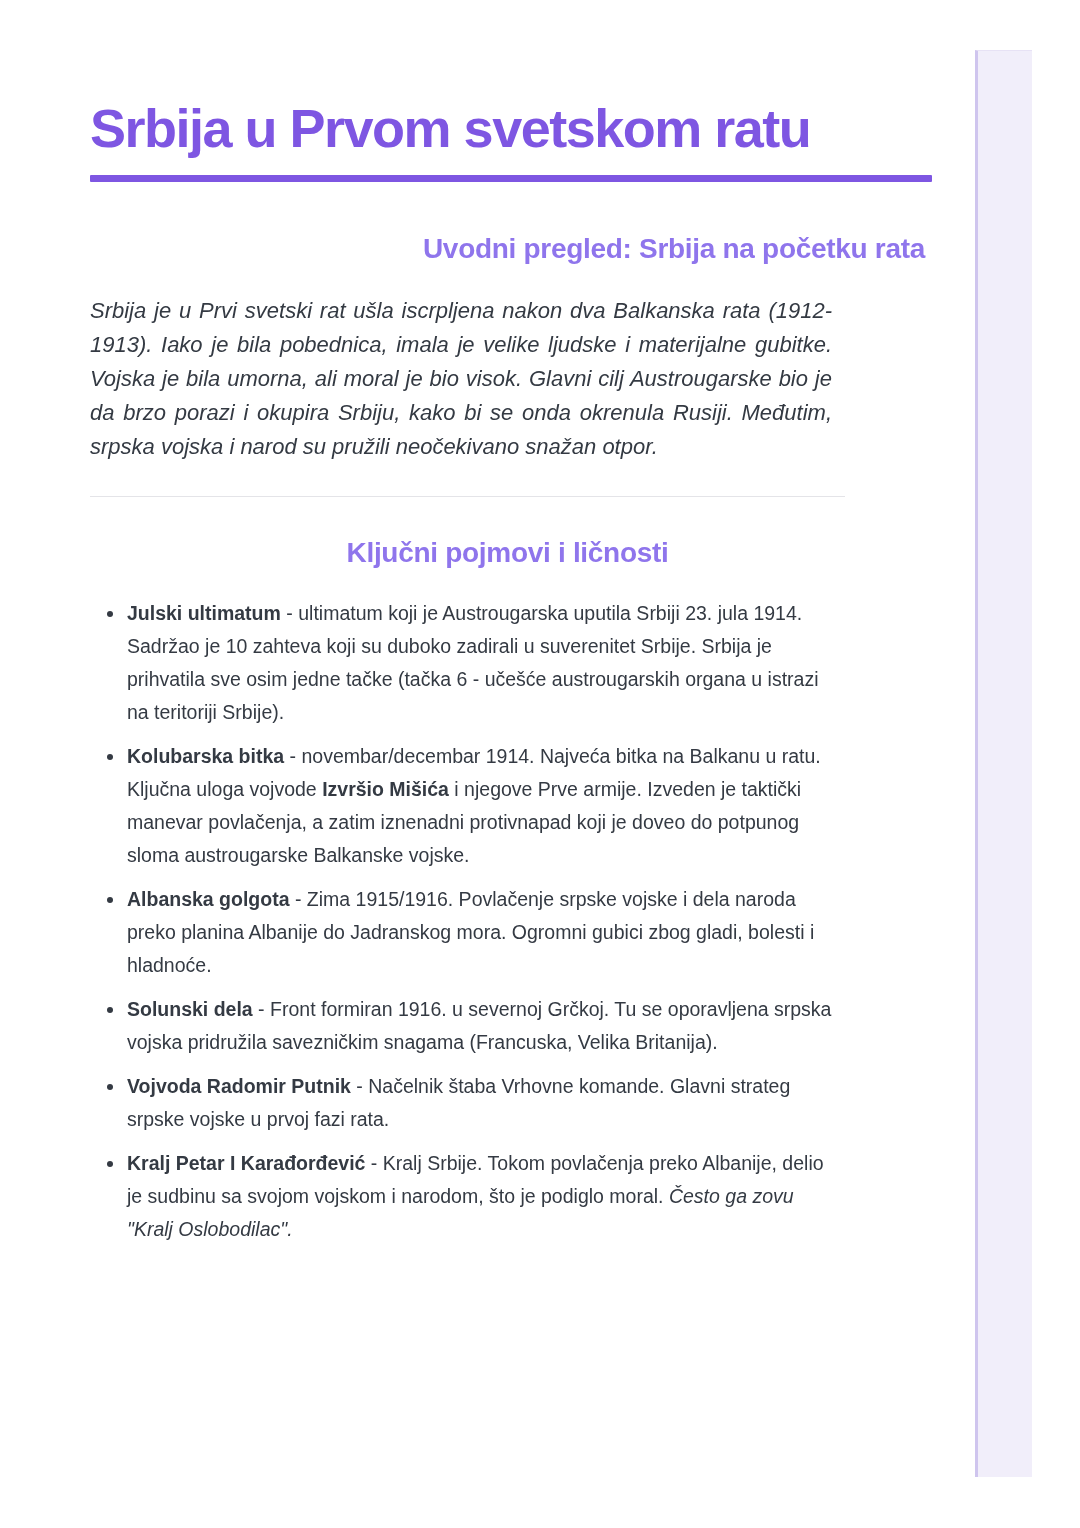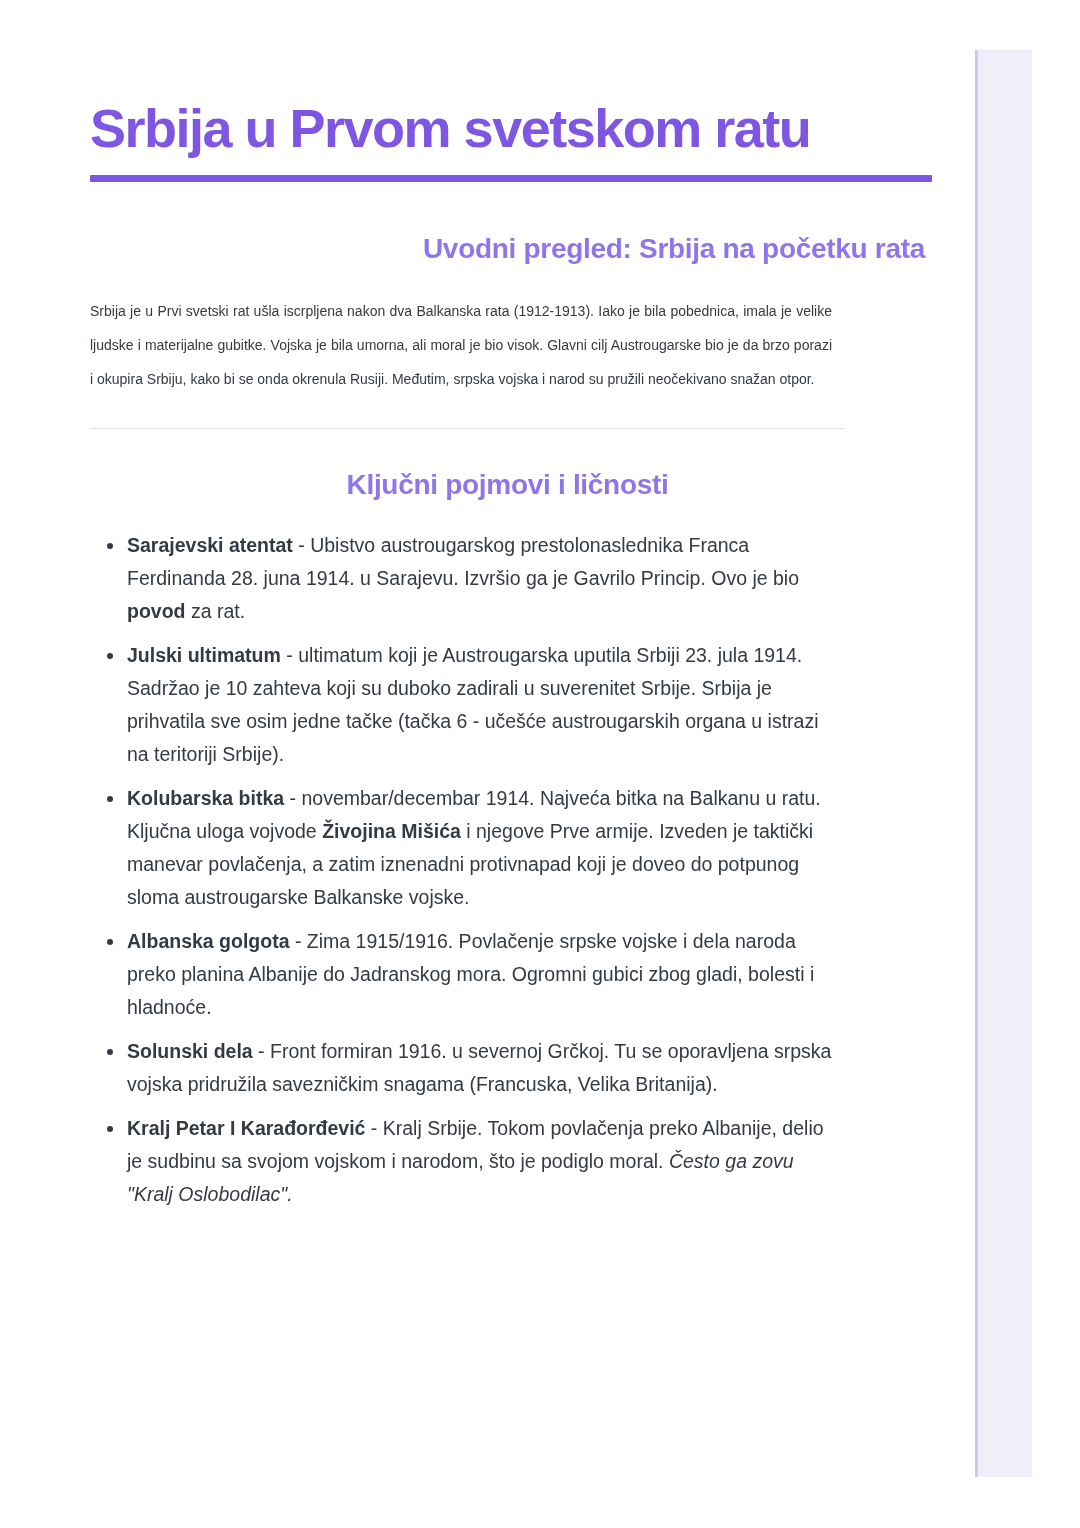--- a/index.html
+++ b/index.html
@@ -30,22 +30,23 @@
     width:842px;height:7px;background:var(--rule-purple);
     margin-top:17px;border-radius:1px;
   }
   h2.section-heading{
     font-size:28px;font-weight:700;letter-spacing:-0.3px;
     color:var(--heading-purple);
   }
   .heading-intro{margin-top:51px;text-align:right;}
   .intro-paragraph{
     margin-top:29px;width:742px;
-    font-size:14px;line-height:34px;text-align:justify;
+    font-size:22px;line-height:34px;text-align:justify;
     color:var(--body-text);
+    font-style:italic;
   }
   .section-divider{
     width:755px;height:1px;background:var(--divider);margin-top:32px;border:0;
   }
   .heading-key-terms{margin-top:40px;text-align:center;}
 
   ul.key-terms-list{
     list-style:none;margin-top:28px;width:742px;
   }
   ul.key-terms-list li{
@@ -87,37 +88,37 @@
     <h2 class="section-heading heading-intro">Uvodni pregled: Srbija na početku rata</h2>
     <p class="intro-paragraph">Srbija je u Prvi svetski rat ušla iscrpljena nakon dva Balkanska rata (1912-1913). Iako je bila pobednica, imala je velike ljudske i materijalne gubitke. Vojska je bila umorna, ali moral je bio visok. Glavni cilj Austrougarske bio je da brzo porazi i okupira Srbiju, kako bi se onda okrenula Rusiji. Međutim, srpska vojska i narod su pružili neočekivano snažan otpor.</p>
 
     <hr class="section-divider">
 
     <h2 class="section-heading heading-key-terms">Ključni pojmovi i ličnosti</h2>
 
     <ul class="key-terms-list">
         <li>
           <span class="marker"></span>
-          <div class="li-text"><strong>Sarajevski atentat</strong><span> - Ubistvo austrougarskog prestolonaslednika Franca Ferdinanda 28. juna 1914. u Sarajevu. Izvršio ga je Gavrilo Princip. Ovo je bio </span><strong>povod</strong><span> za rat.</span></div>
-        </li>
-        <li>
-          <span class="marker"></span>
           <div class="li-text"><strong>Julski ultimatum</strong><span> - ultimatum koji je Austrougarska uputila Srbiji 23. jula 1914. Sadržao je 10 zahteva koji su duboko zadirali u suverenitet Srbije. Srbija je prihvatila sve osim jedne tačke (tačka 6 - učešće austrougarskih organa u istrazi na teritoriji Srbije).</span></div>
         </li>
         <li>
           <span class="marker"></span>
-          <div class="li-text"><strong>Kolubarska bitka</strong><span> - novembar/decembar 1914. Najveća bitka na Balkanu u ratu. Ključna uloga vojvode </span><strong>Živojina Mišića</strong><span> i njegove Prve armije. Izveden je taktički manevar povlačenja, a zatim iznenadni protivnapad koji je doveo do potpunog sloma austrougarske Balkanske vojske.</span></div>
+          <div class="li-text"><strong>Kolubarska bitka</strong><span> - novembar/decembar 1914. Najveća bitka na Balkanu u ratu. Ključna uloga vojvode </span><strong>Izvršio Mišića</strong><span> i njegove Prve armije. Izveden je taktički manevar povlačenja, a zatim iznenadni protivnapad koji je doveo do potpunog sloma austrougarske Balkanske vojske.</span></div>
         </li>
         <li>
           <span class="marker"></span>
           <div class="li-text"><strong>Albanska golgota</strong><span> - Zima 1915/1916. Povlačenje srpske vojske i dela naroda preko planina Albanije do Jadranskog mora. Ogromni gubici zbog gladi, bolesti i hladnoće.</span></div>
         </li>
         <li>
           <span class="marker"></span>
           <div class="li-text"><strong>Solunski dela</strong><span> - Front formiran 1916. u severnoj Grčkoj. Tu se oporavljena srpska vojska pridružila savezničkim snagama (Francuska, Velika Britanija).</span></div>
+        </li>
+        <li>
+          <span class="marker"></span>
+          <div class="li-text"><strong>Vojvoda Radomir Putnik</strong><span> - Načelnik štaba Vrhovne komande. Glavni strateg srpske vojske u prvoj fazi rata.</span></div>
         </li>
         <li>
           <span class="marker"></span>
           <div class="li-text"><strong>Kralj Petar I Karađorđević</strong><span> - Kralj Srbije. Tokom povlačenja preko Albanije, delio je sudbinu sa svojom vojskom i narodom, što je podiglo moral. </span><em>Često ga zovu "Kralj Oslobodilac".</em></div>
         </li>
       </ul>
 
   </div>
 
   <div class="footer-credit">(c) Knowunity 2025</div>

